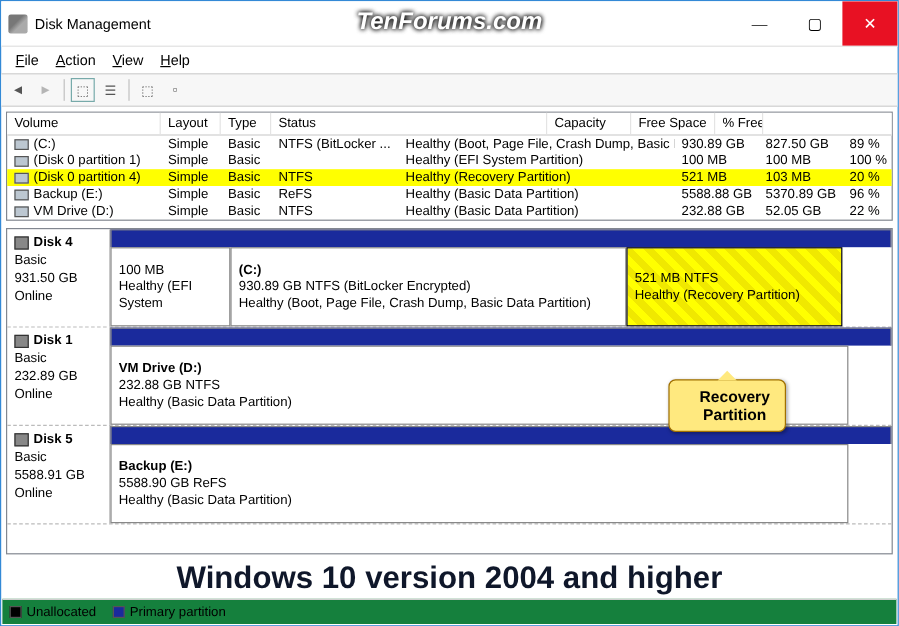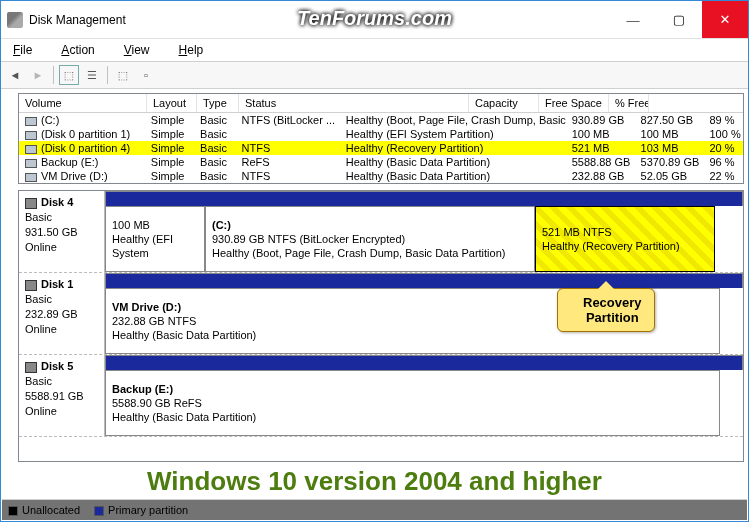--- a/index.html
+++ b/index.html
@@ -3,51 +3,51 @@
 <meta charset="utf-8">
 <style>
 * { box-sizing: border-box; margin: 0; padding: 0; }
 body { font-family: "Segoe UI", Tahoma, sans-serif; font-size: 11px; background: #fff; color: #000; width: 749px; height: 522px; overflow: hidden; border: 1px solid #3389d6; position: relative; }
 .titlebar { background: #fff; height: 38px; display: flex; align-items: center; border-bottom: 1px solid #e0e0e0; }
 .titlebar .icon { width: 16px; height: 16px; margin: 0 6px; background: linear-gradient(135deg,#777 40%,#aaa 60%); border-radius: 2px; }
 .titlebar .title { flex: 1; font-size: 12px; }
 .winbtns { display: flex; height: 100%; }
 .winbtns div { width: 46px; display: flex; align-items: center; justify-content: center; font-size: 13px; font-family: "Segoe UI Symbol"; }
 .winbtns .close { background: #e81123; color: #fff; }
-.menubar { display: flex; padding: 2px 6px; gap: 17px; font-size: 12px; }
+.menubar { display: flex; padding: 2px 6px; gap: 2px; font-size: 12px; }
 .menubar span { padding: 2px 6px; }
 .menubar span u { text-decoration: underline; }
 .toolbar { border-top: 1px solid #d0d0d0; border-bottom: 1px solid #d0d0d0; padding: 3px 4px; display: flex; gap: 3px; align-items: center; background: #f7f7f7; }
 .tb-btn { width: 20px; height: 20px; border: 1px solid transparent; display: flex; align-items: center; justify-content: center; font-size: 11px; color: #555; }
 .tb-sep { width: 1px; height: 18px; background: #c0c0c0; margin: 0 2px; }
-.content { padding: 4px; margin-left: 13px; }
+.content { padding: 4px; }
 .grid { border: 1px solid #828790; }
 .grid-head { display: flex; background: #fff; border-bottom: 1px solid #d0d0d0; }
 .grid-head .col { padding: 3px 6px; border-right: 1px solid #e4e4e4; font-size: 11px; white-space: nowrap; overflow: hidden; }
 .grid-row { display: flex; }
 .grid-row .cell { padding: 1px 6px; font-size: 11px; white-space: nowrap; overflow: hidden; }
 .grid-row.selected { background: #ffff00; }
 .vol-ico { display: inline-block; width: 12px; height: 9px; background: #bcc7d1; border: 1px solid #555; margin-right: 4px; vertical-align: middle; }
 .c-vol { width: 128px; } .c-lay { width: 50px; } .c-typ { width: 42px; } .c-fs { width: 106px; } .c-stat { width: 230px; } .c-cap { width: 70px; } .c-free { width: 70px; } .c-pct { width: 40px; }
 .disk-pane { margin-top: 6px; border: 1px solid #828790; height: 272px; overflow-y: auto; }
 .disk-row { display: flex; border-bottom: 1px dashed #bbb; min-height: 82px; }
 .disk-left { width: 86px; padding: 4px 6px; border-right: 1px solid #bbb; font-size: 11px; line-height: 1.35; }
 .disk-left .dname { font-weight: bold; }
 .disk-right { flex: 1; display: flex; flex-direction: column; }
 .disk-bar { height: 15px; background: #1a2a9c; border: 1px solid #888; border-bottom: none; }
 .parts { flex: 1; display: flex; padding: 0; }
 .part { border: 1px solid #888; padding: 5px 6px; font-size: 11px; line-height: 1.3; overflow: hidden; display: flex; flex-direction: column; justify-content: center; }
 .part.sel { background: repeating-linear-gradient(45deg,#ffff00,#ffff00 6px,#f0e800 6px,#f0e800 12px); border: 1px solid #000; }
 .part .pn { font-weight: bold; }
-.legend { display:flex; gap:14px; align-items:center; padding:4px 6px; border-top:1px solid #d0d0d0; font-size:11px; position:absolute; bottom:1px; left:1px; right:1px; background:#737373; }
+.legend { display:flex; gap:14px; align-items:center; padding:4px 6px; border-top:1px solid #d0d0d0; font-size:11px; position:absolute; bottom:1px; left:1px; right:1px; background:#15803d; }
 .lg-sw { width:10px; height:10px; border:1px solid #555; display:inline-block; margin-right:4px; vertical-align:middle; }
 .callout { position:absolute; background:#ffe97f; border:1px solid #a07000; border-radius:6px; padding:6px 12px; font-size:13px; font-weight:bold; text-align:center; box-shadow:1px 1px 3px rgba(0,0,0,.3); }
 .callout::before { content:""; position:absolute; top:-16px; left:50%; margin-left:-8px; border:8px solid transparent; border-bottom-color:#ffe97f; }
 .watermark { position:absolute; top:6px; left:0; right:0; text-align:center; font-size:20px; font-style:italic; font-weight:bold; color:#fff; text-shadow:0 0 4px #000,0 0 4px #000; pointer-events:none; }
-.bigred { position:absolute; left:0; right:0; bottom:24px; text-align:center; font-size:26px; font-weight:bold; color:#4d7c0f; pointer-events:none; }
+.bigred { position:absolute; left:0; right:0; bottom:24px; text-align:center; font-size:26px; font-weight:bold; color:#0f172a; pointer-events:none; }
 .dico { display:inline-block; width:12px; height:11px; background:#888; border:1px solid #333; margin-right:4px; vertical-align:middle; }
 </style>
 </head>
 <body>
 
 <div class="titlebar">
   <div class="icon"></div>
   <div class="title">Disk Management</div>
   <div class="winbtns">
     <div>—</div>
@@ -192,18 +192,18 @@
         </div>
       </div>
   </div>
 </div>
 
 <div class="legend">
   <span><span class="lg-sw" style="background:#000"></span><span>Unallocated</span></span>
   <span><span class="lg-sw" style="background:#1a2a9c"></span><span>Primary partition</span></span>
 </div>
 
-<div class="callout" style="top:287px; left:556px;padding-left:25px;">
+<div class="callout" style="top:315px; left:556px;padding-left:25px;">
   <span>Recovery</span><br>
   <span>Partition</span>
 </div>
 
 <div class="bigred">Windows 10 version 2004 and higher</div>
 
 </body></html>

